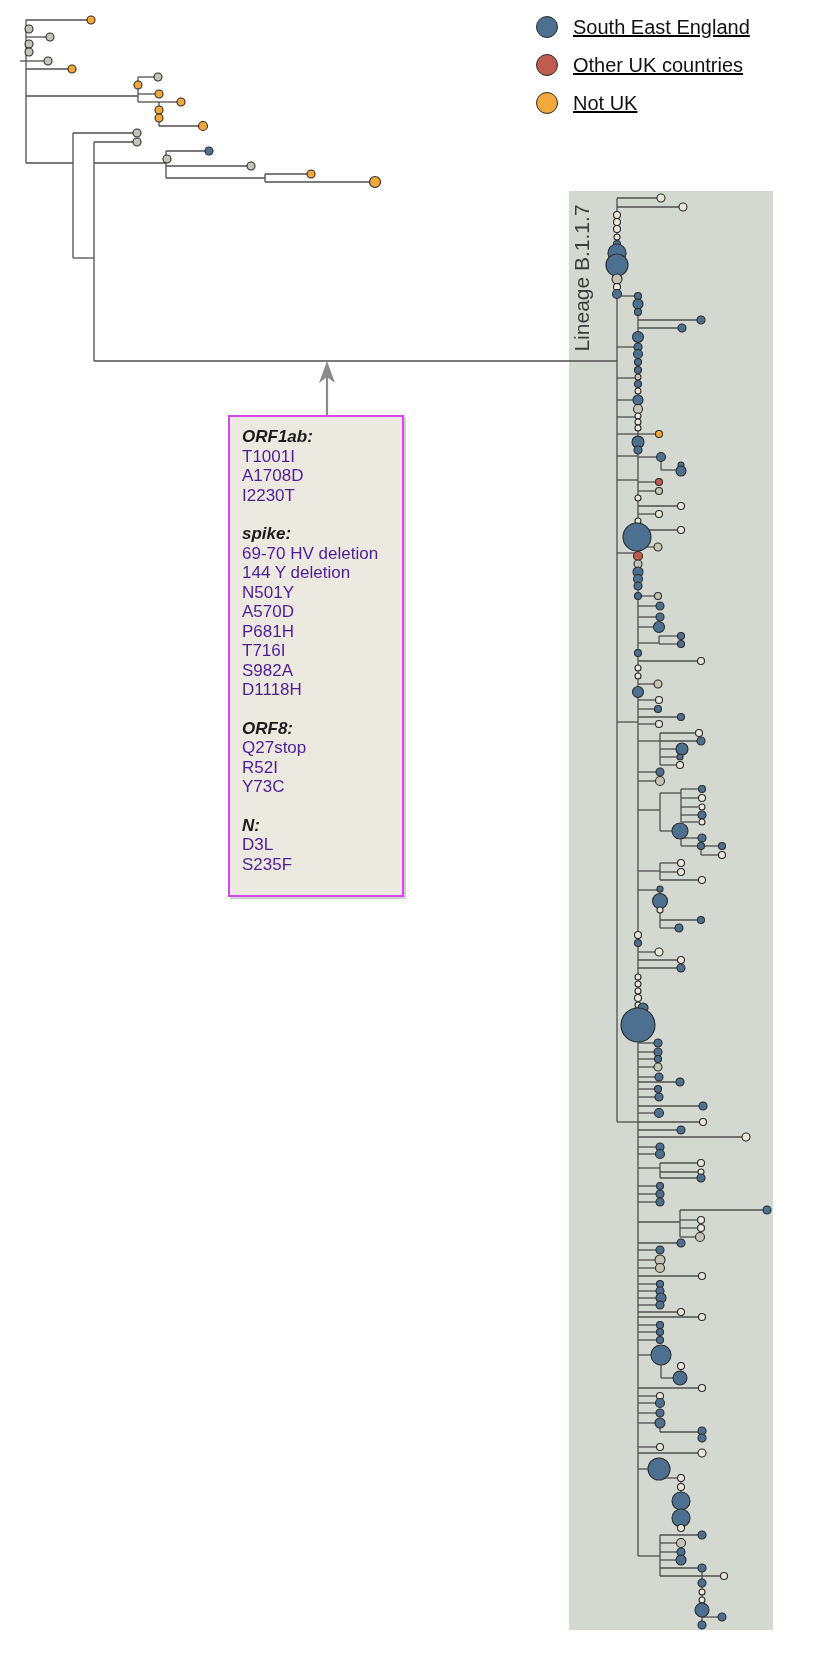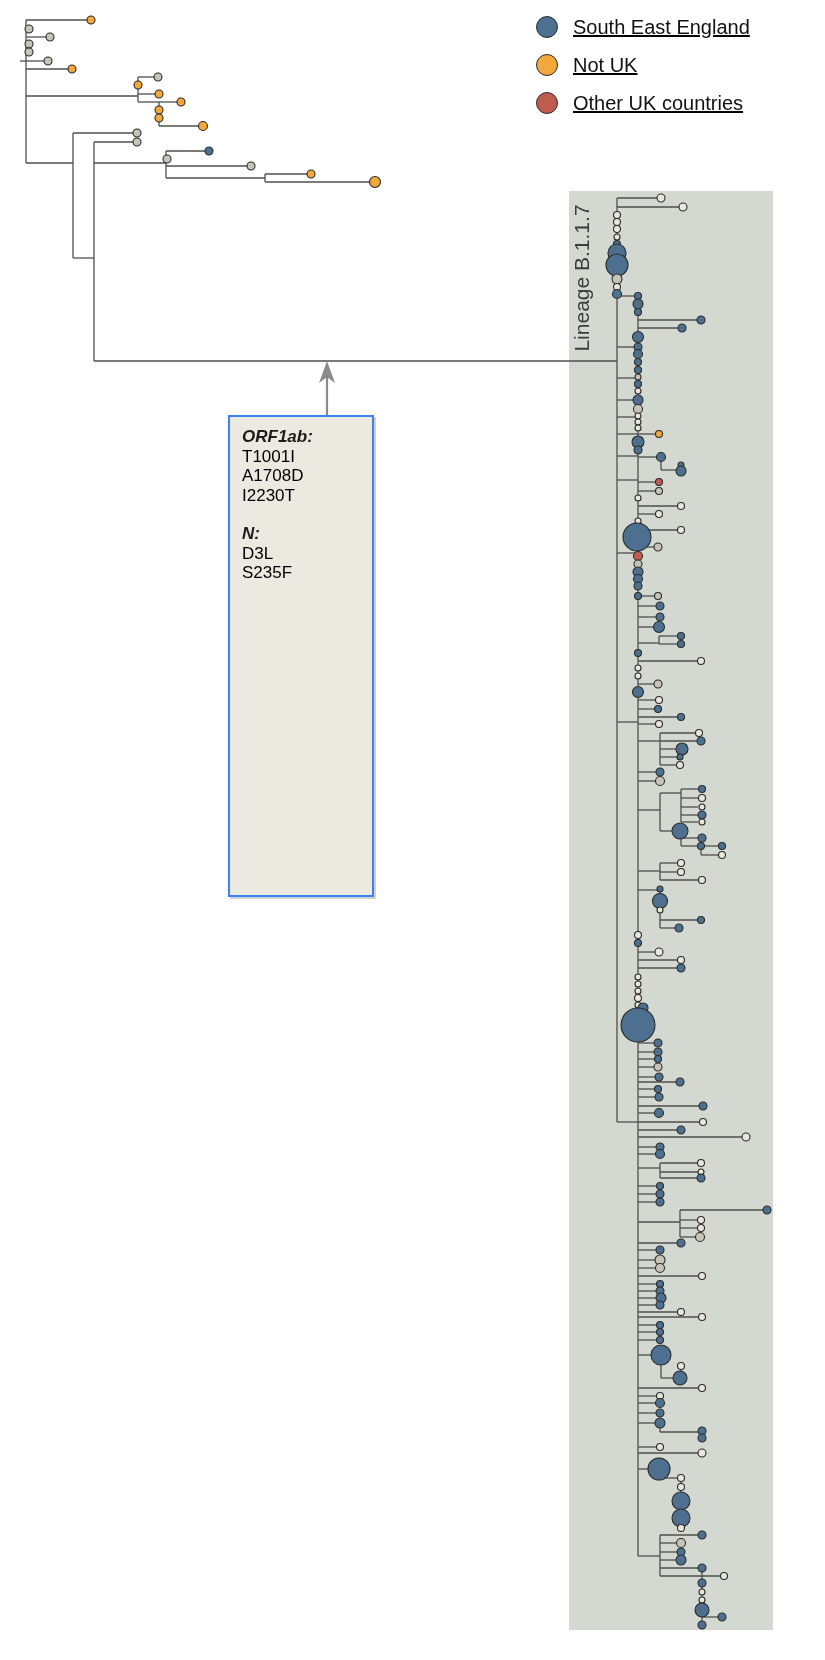--- a/index.html
+++ b/index.html
@@ -8,27 +8,27 @@
     font-family:"Liberation Sans", sans-serif;
   }
   svg{position:absolute;left:0;top:0;}
   
   .legend{position:absolute;left:536px;top:8px;display:flex;flex-direction:column;text-decoration:underline;}
   .legend-row{display:flex;align-items:center;height:38px;}
   .legend-swatch{width:22px;height:22px;border-radius:50%;border:1.5px solid #2b2b2b;box-sizing:border-box;flex:0 0 22px;}
   .legend-label{margin-left:15px;font-size:20px;color:#111;white-space:nowrap;}
   
   .mutation-box{
-    position:absolute;left:228px;top:415px;width:146px;height:482px;box-sizing:border-box;
-    background:#ece9e0;border:2px solid #3b82f6;box-shadow:2px 2px 0 rgba(120,120,120,.35);
+    position:absolute;left:228px;top:415px;width:176px;height:482px;box-sizing:border-box;
+    background:#ece9e0;border:2px solid #d946ef;box-shadow:2px 2px 0 rgba(120,120,120,.35);
     padding:10px 0 0 12px;overflow:hidden;
   }
   .mut-section{margin-bottom:19px;}
   .mut-title{font-size:17px;line-height:19.5px;font-weight:bold;font-style:italic;color:#1c1c1c;}
-  .mut-item{font-size:17px;line-height:19.5px;color:#000000;}
+  .mut-item{font-size:17px;line-height:19.5px;color:#4c1d95;}
 </style>
 </head>
 <body>
 
 <div class="canvas">
 
   <svg id="tree-svg" width="825" height="1660" viewBox="0 0 825 1660">
     <rect id="lineage-panel" x="569" y="191" width="204" height="1439" fill="#d3d8d0"></rect>
     <text transform="translate(589 278) rotate(-90)" text-anchor="middle" font-size="21" fill="#3c3c3c" font-family="Liberation Sans, sans-serif">Lineage B.1.1.7</text>
     <g id="edge-layer">
@@ -413,36 +413,53 @@
       <polygon points="327,361 319,383 327,377 335,383" fill="#8a8a8a"></polygon>
     </g>
   </svg>
 
   <div class="legend">
     <div class="legend-row">
       <span class="legend-swatch" style="background: rgb(77, 112, 144);"></span>
       <span class="legend-label">South East England</span>
     </div>
     <div class="legend-row">
+      <span class="legend-swatch" style="background: rgb(192, 91, 80);"></span>
+      <span class="legend-label">Other UK countries</span>
+    </div>
+    <div class="legend-row">
       <span class="legend-swatch" style="background: rgb(242, 168, 59);"></span>
       <span class="legend-label">Not UK</span>
-    </div>
-    <div class="legend-row">
-      <span class="legend-swatch" style="background: rgb(192, 91, 80);"></span>
-      <span class="legend-label">Other UK countries</span>
     </div>
   </div>
 
   <div class="mutation-box">
     <div class="mut-section">
       <div class="mut-title">ORF1ab:</div>
       <div class="mut-item">T1001I</div>
       <div class="mut-item">A1708D</div>
       <div class="mut-item">I2230T</div>
     </div>
     <div class="mut-section">
+      <div class="mut-title">spike:</div>
+      <div class="mut-item">69-70 HV deletion</div>
+      <div class="mut-item">144 Y deletion</div>
+      <div class="mut-item">N501Y</div>
+      <div class="mut-item">A570D</div>
+      <div class="mut-item">P681H</div>
+      <div class="mut-item">T716I</div>
+      <div class="mut-item">S982A</div>
+      <div class="mut-item">D1118H</div>
+    </div>
+    <div class="mut-section">
+      <div class="mut-title">ORF8:</div>
+      <div class="mut-item">Q27stop</div>
+      <div class="mut-item">R52I</div>
+      <div class="mut-item">Y73C</div>
+    </div>
+    <div class="mut-section">
       <div class="mut-title">N:</div>
       <div class="mut-item">D3L</div>
       <div class="mut-item">S235F</div>
     </div>
   </div>
 
 </div>
 
 </body></html>

